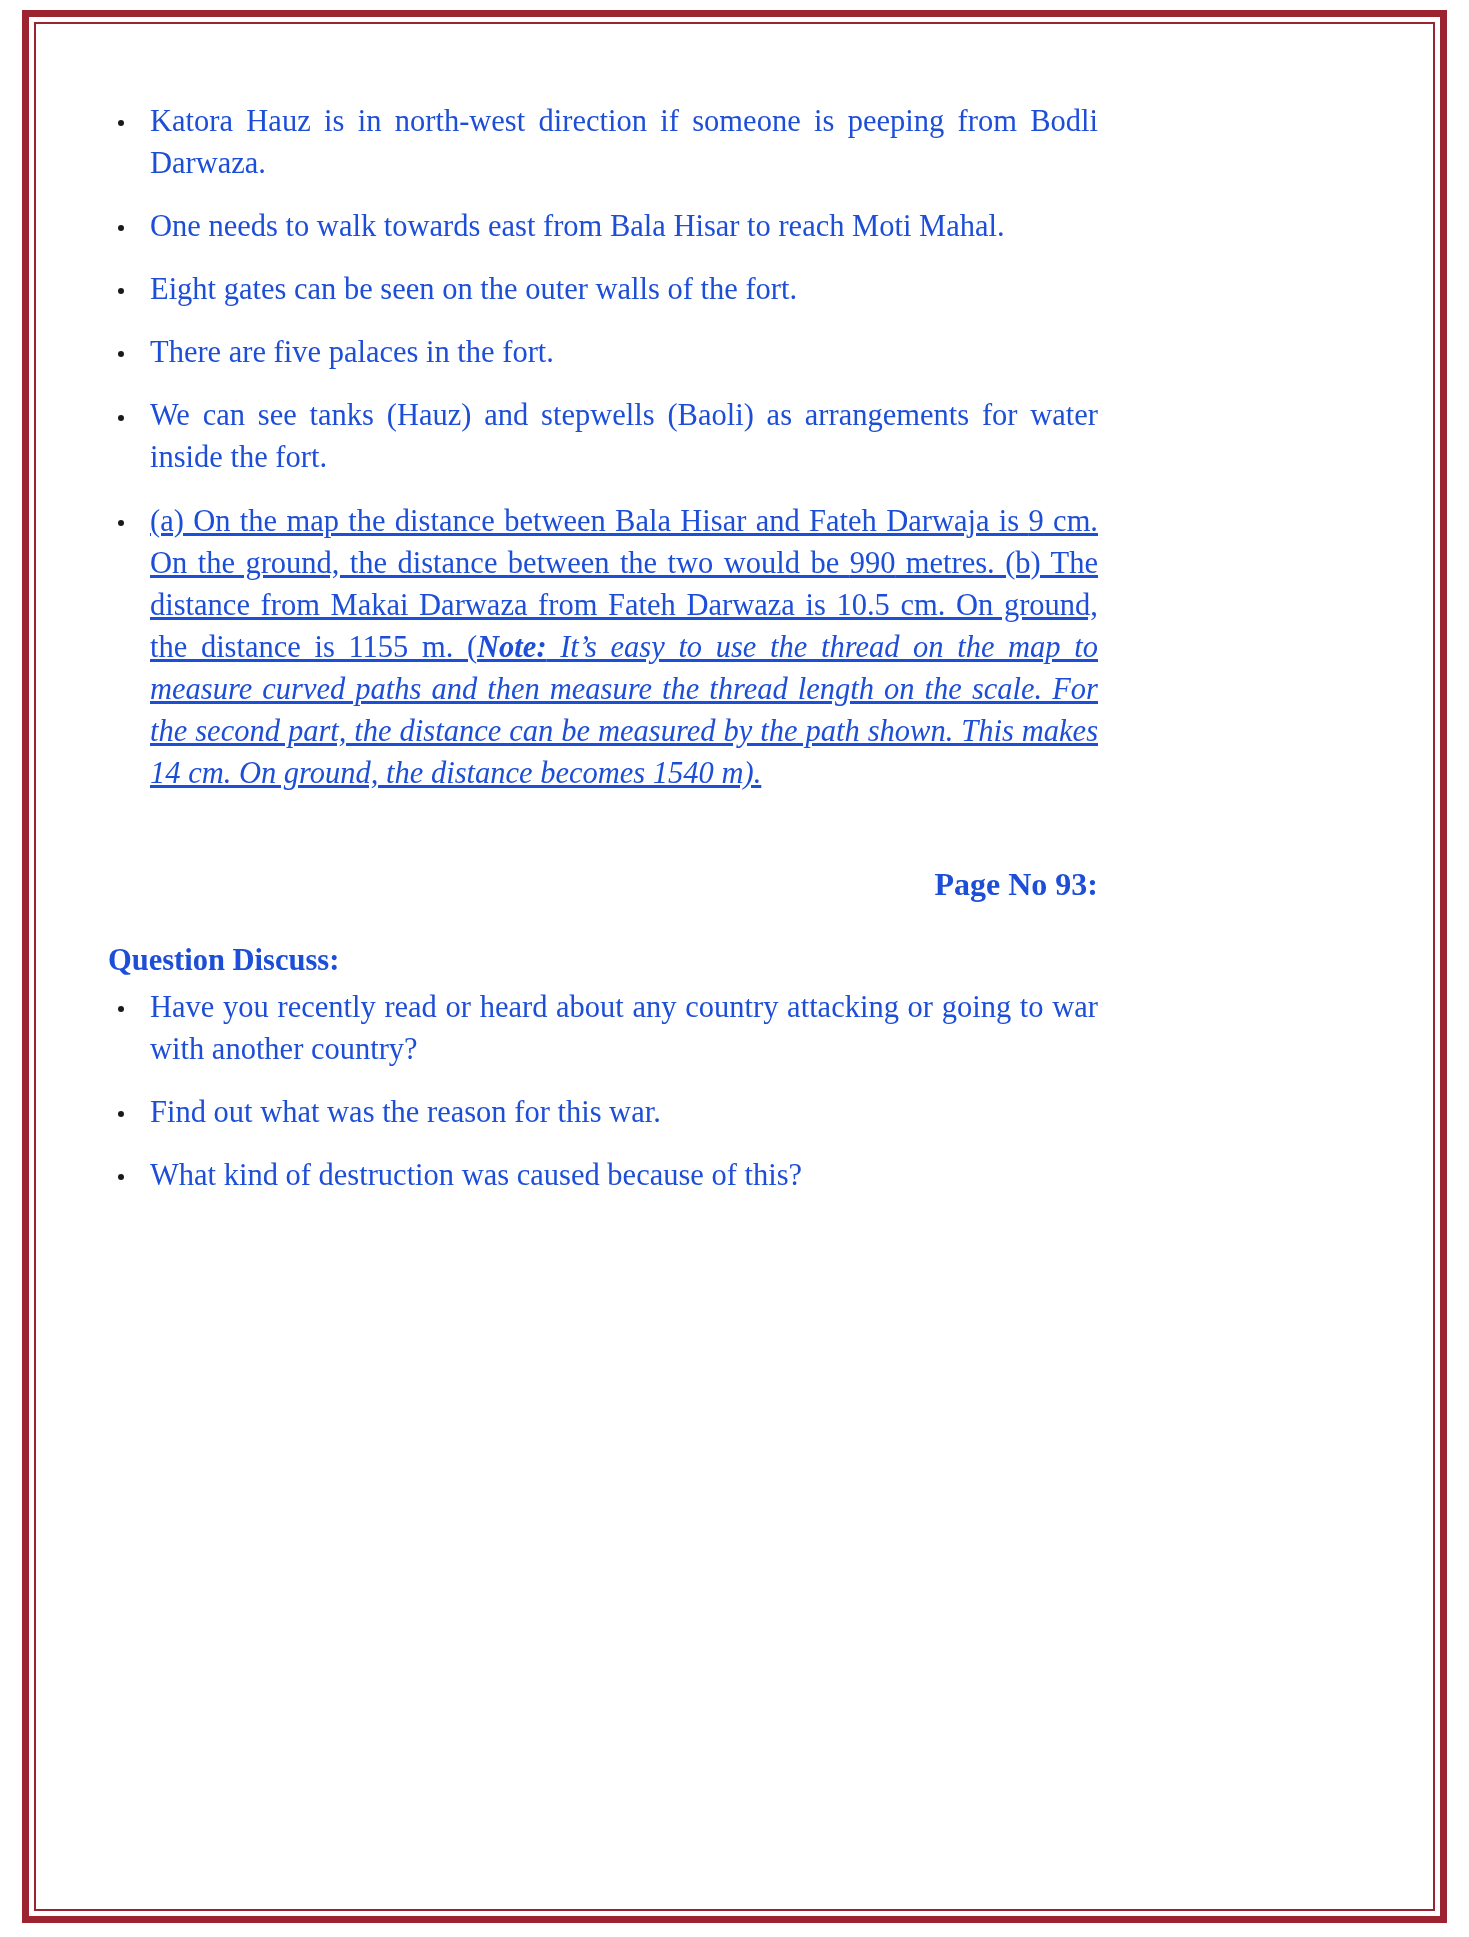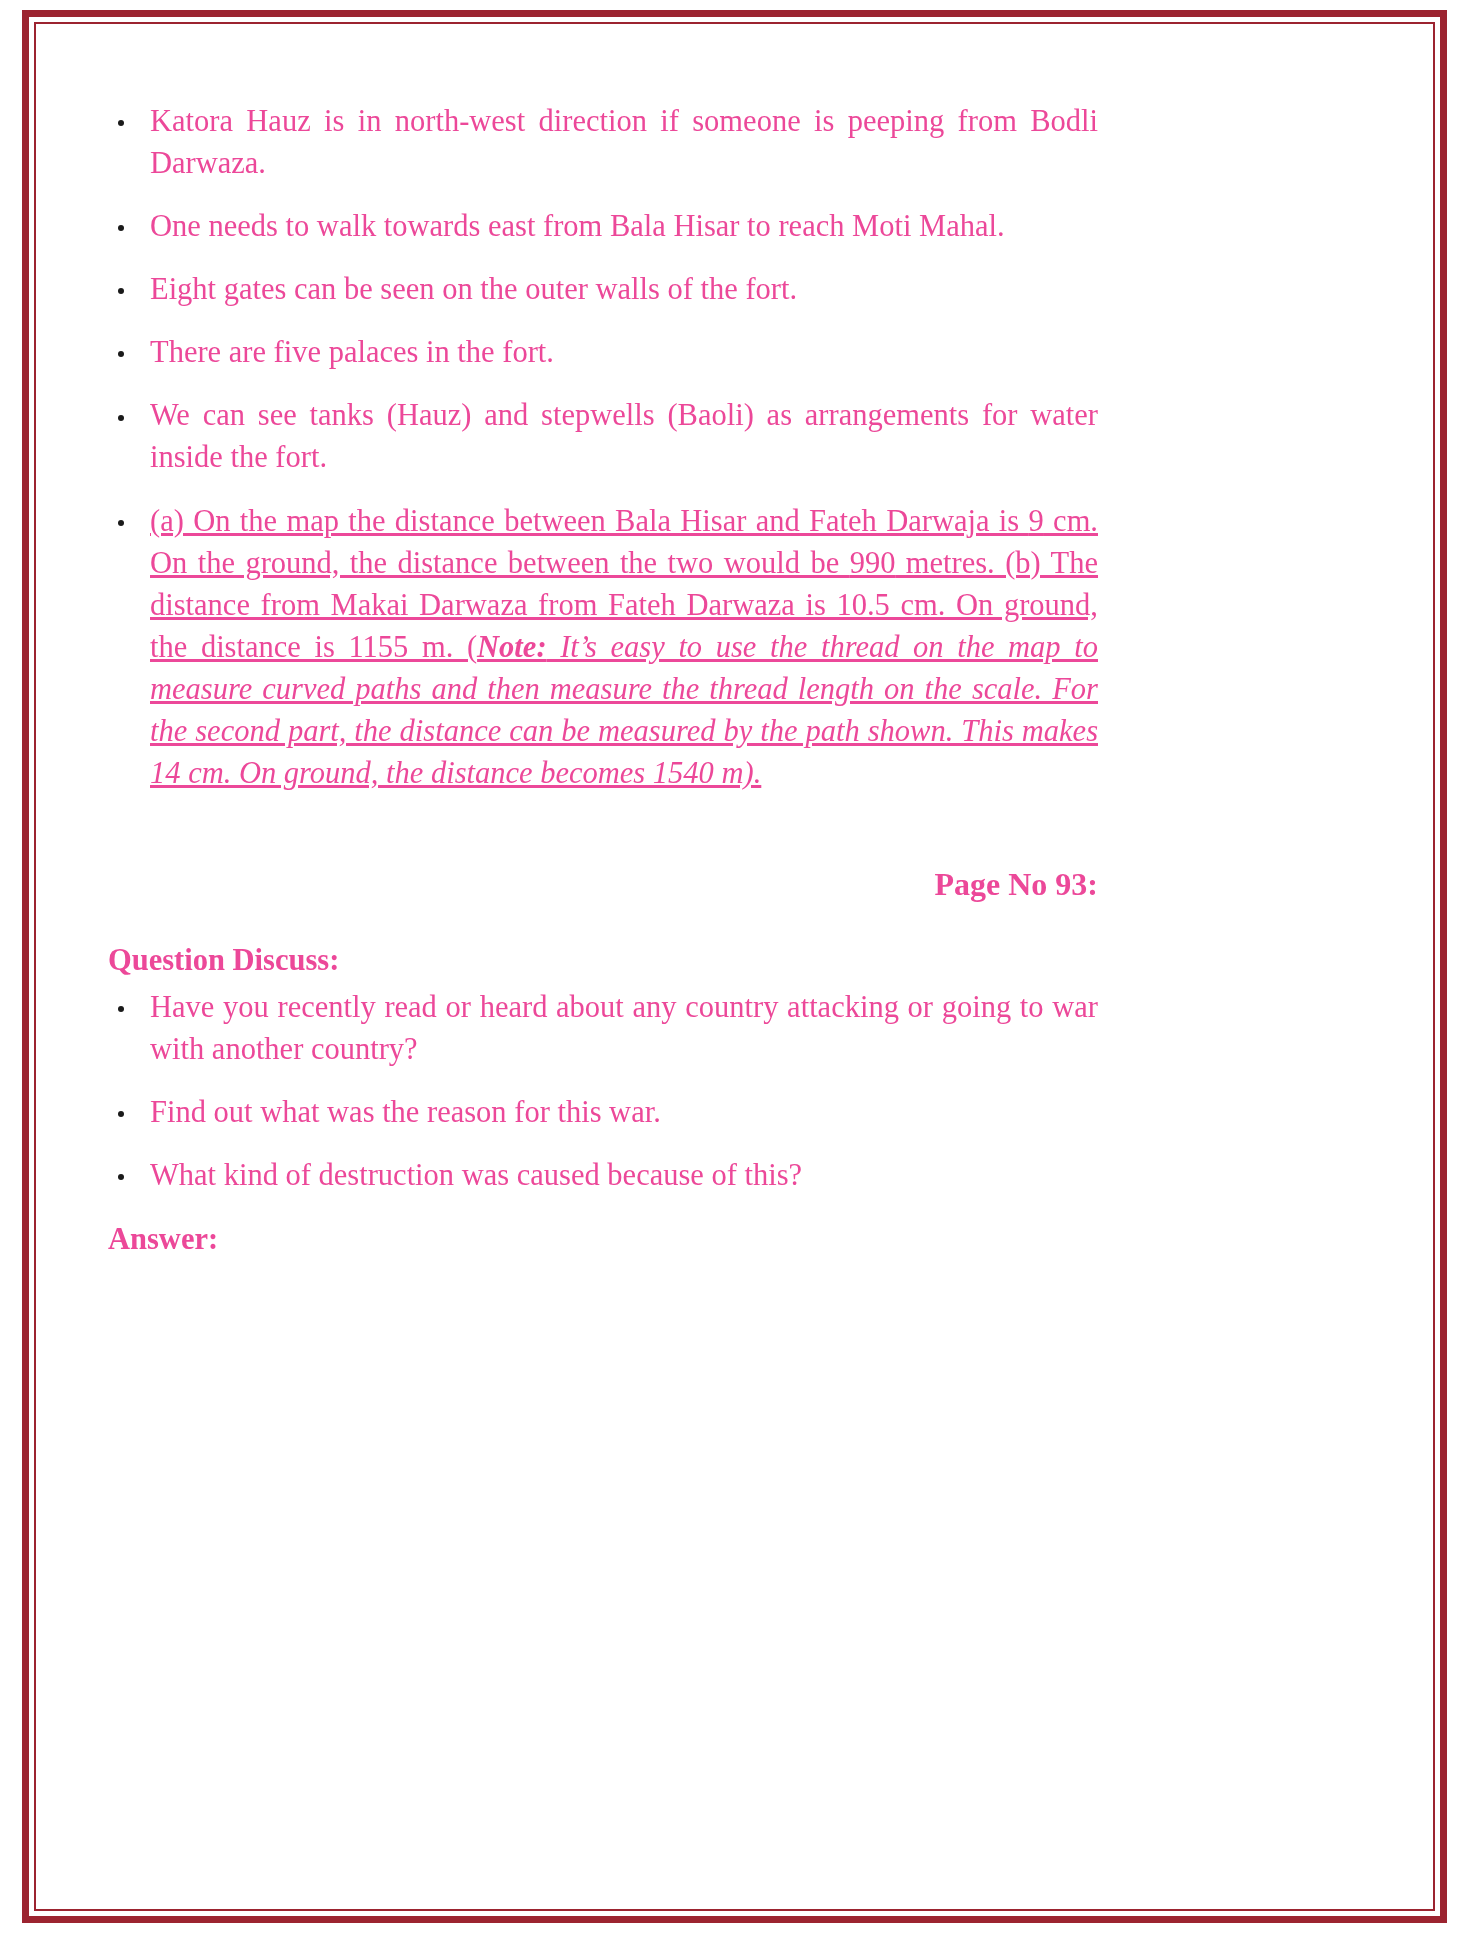--- a/index.html
+++ b/index.html
@@ -42,21 +42,21 @@
     box-sizing: border-box;
   }
 
   
   .content {
     position: absolute;
     left: 108px;
     top: 100px;
     width: 990px;
     box-sizing: border-box;
-    color: #ec4899;
+    color: #1d4ed8;
   }
 
   ul.bullets {
     list-style: none;
     margin: 0;
     padding: 0;
   }
   ul.bullets > li {
     position: relative;
     padding-left: 42px;
@@ -133,16 +133,15 @@
     <div class="page-no">Page No 93:</div>
 
     <div class="section-head">Question Discuss:</div>
 
     <ul class="bullets">
       <li><span>Have you recently read or heard about any country attacking or going to war with another country?</span></li>
       <li><span>Find out what was the reason for this war.</span></li>
       <li><span>What kind of destruction was caused because of this?</span></li>
     </ul>
 
-    <div class="answer-head">Answer:</div>
 
   </div>
 </div>
 
 </body></html>

